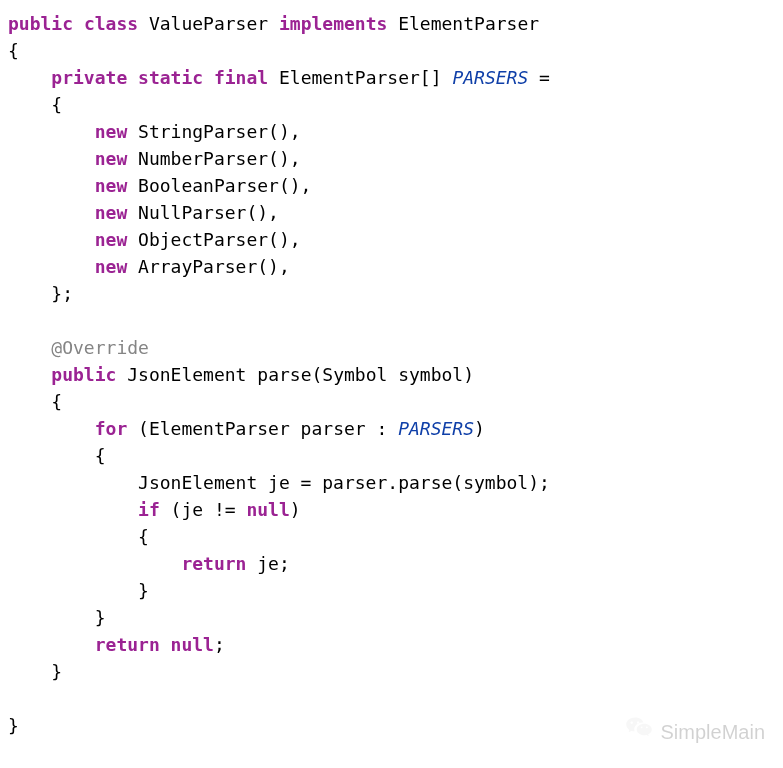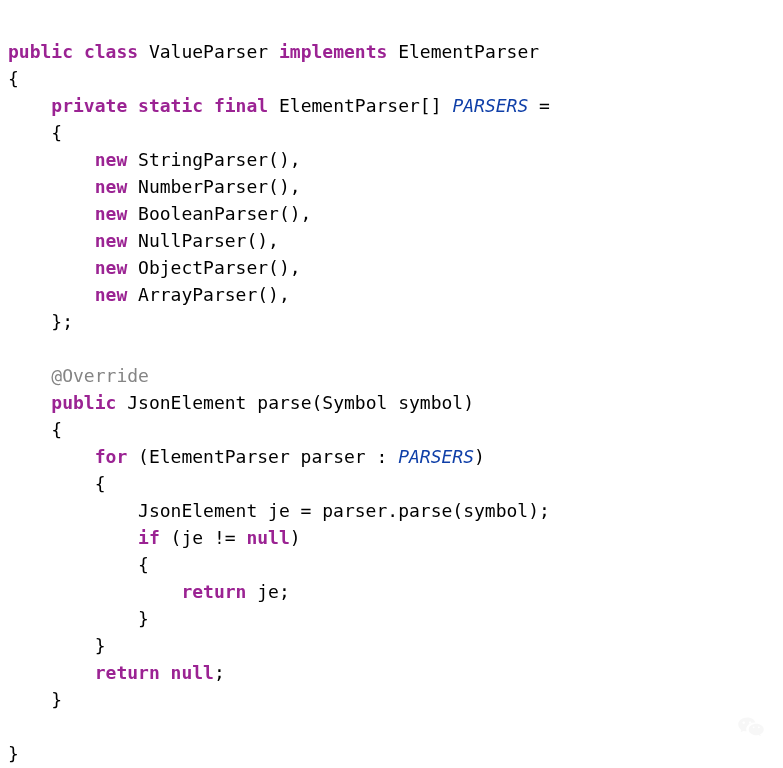--- a/index.html
+++ b/index.html
@@ -14,21 +14,20 @@
       font-family: "Menlo", "Monaco", "Consolas", monospace;
       font-size: 18px;
       line-height: 1.5;
       padding: 10px 8px;
       position: relative;
       color: #000000;
     }
     pre {
       white-space: pre;
       font-family: inherit;
-      margin-top: 28px;
     }
     .kw-decl { color: #9b2393; font-weight: bold; }
     .kw-const { color: #0f3fa8; font-style: italic; } 
     .kw-annot { color: #858585; } 
     .kw-null { color: #9b2393; font-weight: bold; }
     .watermark {
       position: absolute;
       bottom: 18px;
       right: 18px;
       display: flex;
@@ -75,13 +74,14 @@
 <span></span>
 <span>}</span></pre>
 
 <div class="watermark">
   <span>
     <svg viewBox="0 0 24 24" fill="currentColor">
       <path d="M8.5 3C4.36 3 1 5.69 1 9c0 1.88 1.06 3.56 2.72 4.66l-.68 2.04 2.38-1.19c.66.18 1.35.28 2.08.28.23 0 .46-.01.69-.03-.14-.48-.22-.98-.22-1.5 0-3.31 3.22-6 7.19-6 .23 0 .46.01.69.03C15.17 4.69 12.14 3 8.5 3zm-2.75 3.5c.55 0 1 .45 1 1s-.45 1-1 1-1-.45-1-1 .45-1 1-1zm5.5 0c.55 0 1 .45 1 1s-.45 1-1 1-1-.45-1-1 .45-1 1-1z"></path>
       <path d="M23 13.25c0-2.76-2.91-5-6.5-5s-6.5 2.24-6.5 5 2.91 5 6.5 5c.63 0 1.24-.07 1.82-.2l2.04 1.02-.56-1.68C21.98 16.5 23 14.97 23 13.25zm-8.75-1c-.41 0-.75-.34-.75-.75s.34-.75.75-.75.75.34.75.75-.34.75-.75.75zm4.5 0c-.41 0-.75-.34-.75-.75s.34-.75.75-.75.75.34.75.75-.34.75-.75.75z"></path>
     </svg>
   </span>
+  <span>SimpleMain</span>
 </div>
 
 </body></html>

